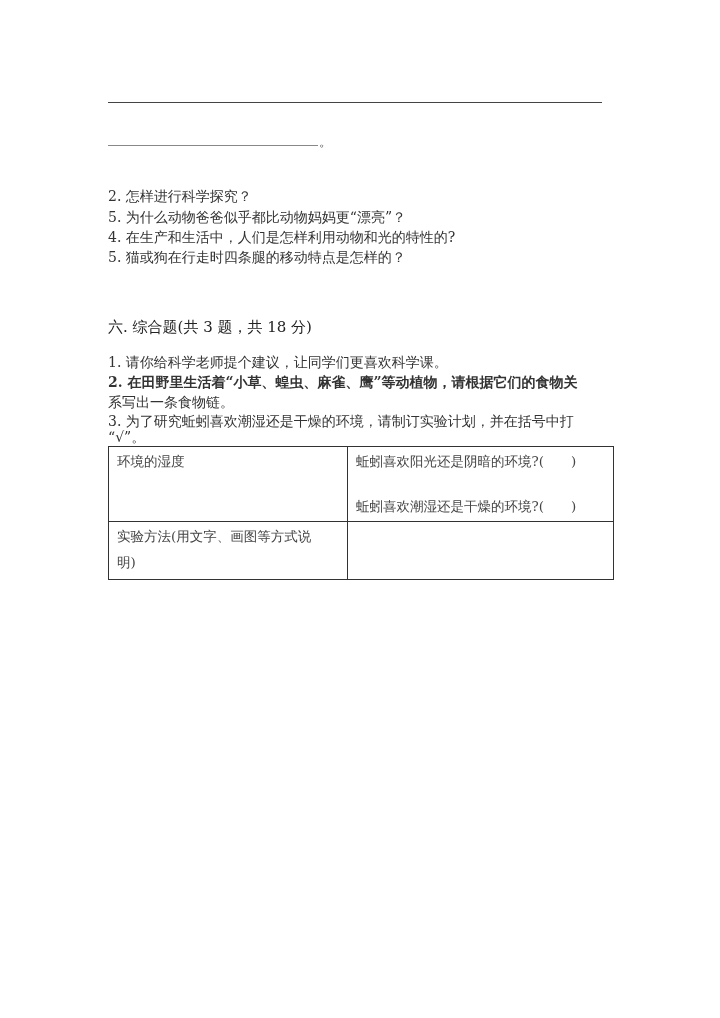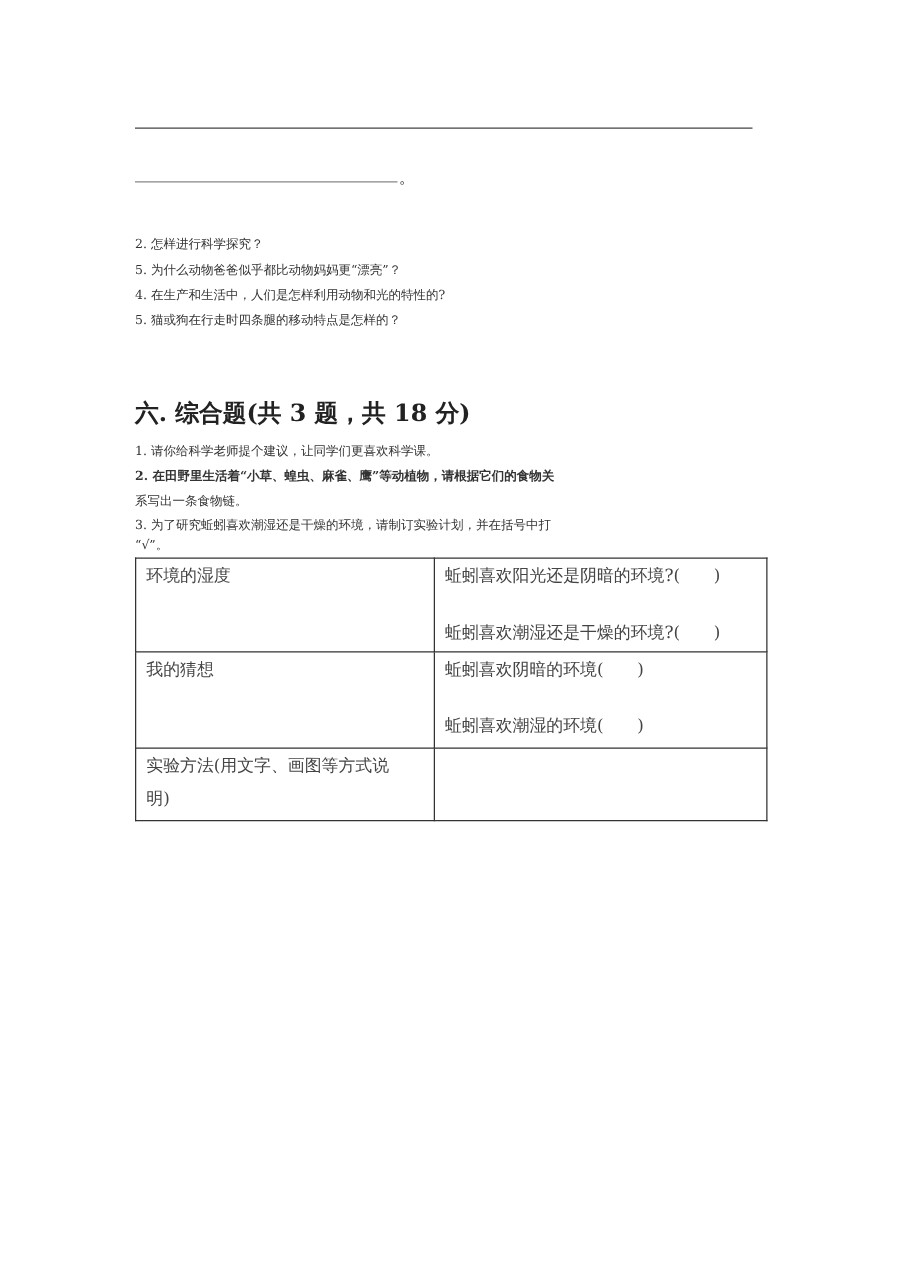--- a/index.html
+++ b/index.html
@@ -2,22 +2,22 @@
 <html><head>
 <meta charset="utf-8">
 <style>
   html, body { margin:0; padding:0; background:#ffffff; }
   body { width:720px; height:1018px; position:relative; overflow:hidden;
          font-family:"DejaVu Serif","Liberation Serif",serif; color:#333; }
   .abs { position:absolute; }
   .rule-long { left:108px; top:102px; width:494px; height:0; border-top:1.5px solid #444; }
   .rule-short { left:108px; top:145px; width:210px; height:0; border-top:1px solid #888; }
   .period { left:319px; top:133px; font-size:13px; }
-  .q { left:108px; font-size:10px; line-height:20px; white-space:nowrap; }
-  .sec-title { left:108px; top:318px; font-size:19px; font-weight:bold; color:#222; }
+  .q { left:108px; font-size:14px; line-height:20px; white-space:nowrap; }
+  .sec-title { left:108px; top:318px; font-size:15px; font-weight:normal; color:#222; }
   table.exp { position:absolute; left:108px; top:446px; width:506px; border-collapse:collapse;
               font-size:13.5px; }
   table.exp td { border:1.5px solid #333; vertical-align:top; padding:4px 8px; line-height:20px; color:#444; }
   table.exp td.l { width:222px; }
   .cell-line { display:block; }
   .gap { display:block; height:25px; }
   .gap2 { display:block; height:25px; }
 </style>
 </head>
 <body>
@@ -42,28 +42,20 @@
 <table class="exp">
   <tbody>
       <tr style="height:75px;">
     <td class="l">环境的湿度</td>
     <td>
       <span class="cell-line">蚯蚓喜欢阳光还是阴暗的环境?(　　)</span>
       <span class="gap"></span>
       <span class="cell-line">蚯蚓喜欢潮湿还是干燥的环境?(　　)</span>
     </td>
   </tr>
-  <tr style="height:77px;">
-    <td class="l">我的猜想</td>
-    <td>
-      <span class="cell-line">蚯蚓喜欢阴暗的环境(　　)</span>
-      <span class="gap"></span>
-      <span class="cell-line">蚯蚓喜欢潮湿的环境(　　)</span>
-    </td>
-  </tr>
   <tr style="height:58px;">
     <td class="l">
       <span class="cell-line">实验方法(用文字、画图等方式说</span>
       <span class="cell-line" style="margin-top:6px;">明)</span>
     </td>
     <td></td>
   </tr>
 </tbody>
   </table>
 

